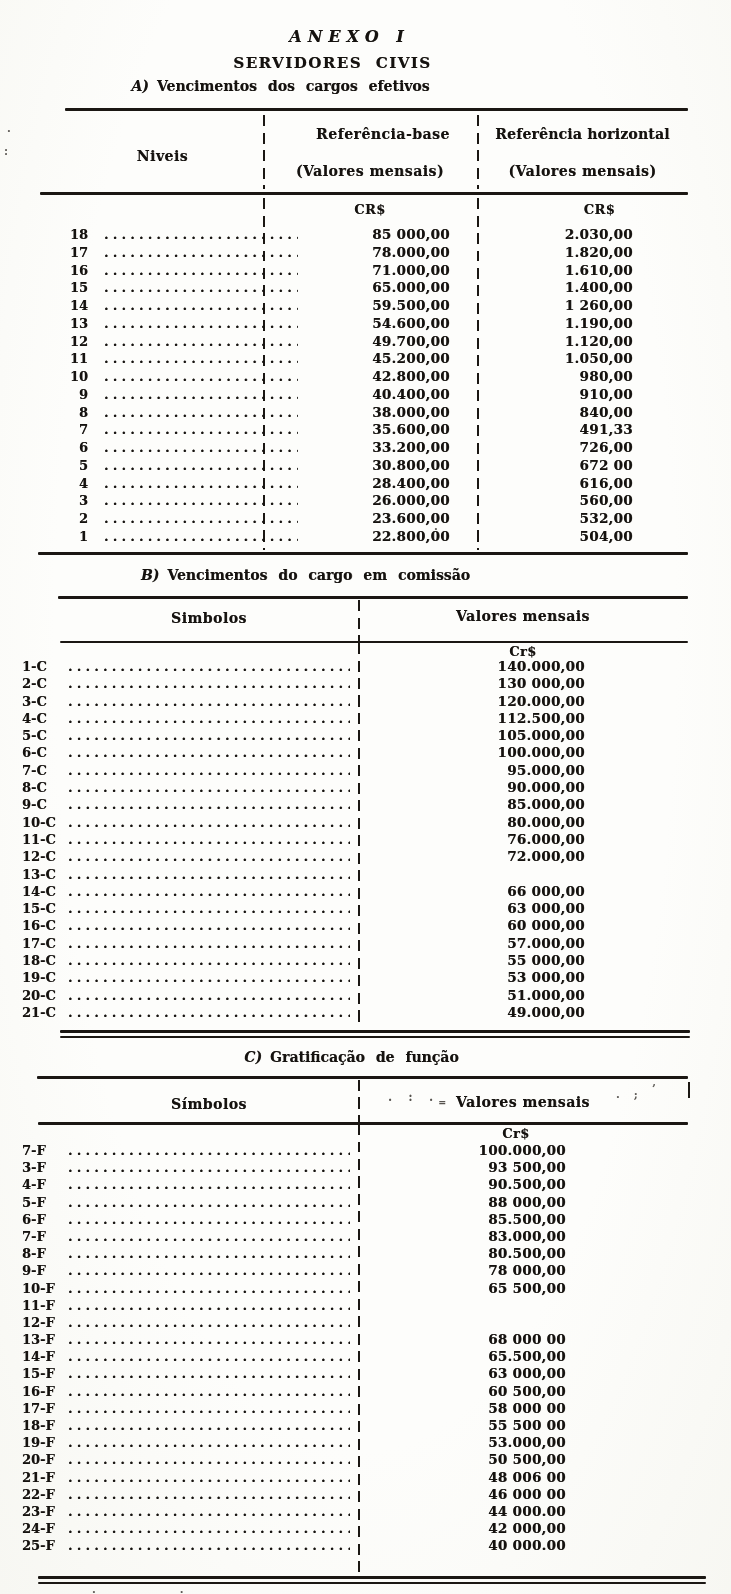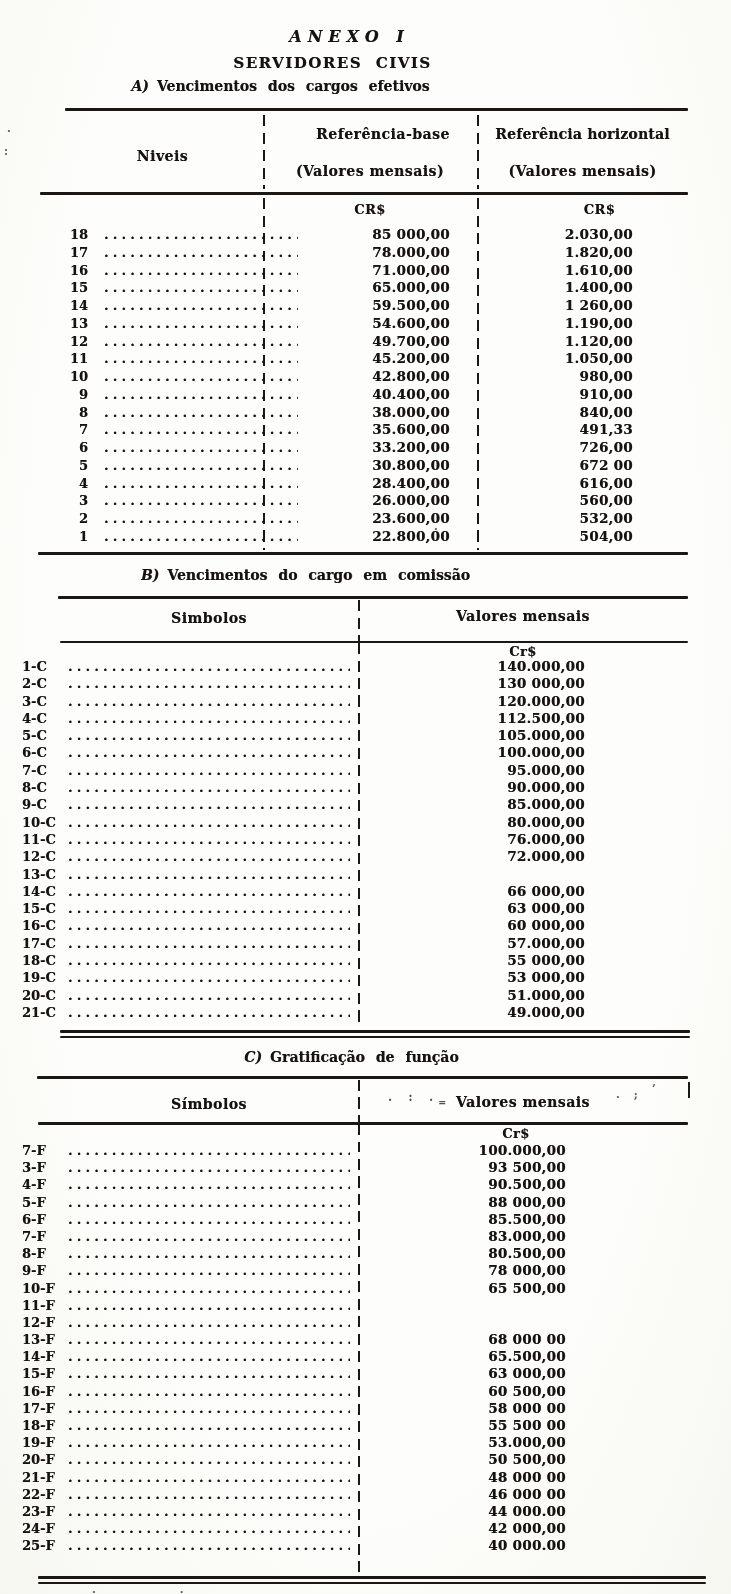--- a/index.html
+++ b/index.html
@@ -539,21 +539,21 @@
 
         <div class="row ink">
           <span class="lbl">20-F</span>
           <span class="dots"></span>
           <span class="val v2">50 500,00</span>
         </div>
 
         <div class="row ink">
           <span class="lbl">21-F</span>
           <span class="dots"></span>
-          <span class="val v2">48 000 00</span>
+          <span class="val v2">48 006 00</span>
         </div>
 
         <div class="row ink">
           <span class="lbl">22-F</span>
           <span class="dots"></span>
           <span class="val v2">46 000 00</span>
         </div>
 
         <div class="row ink">
           <span class="lbl">23-F</span>

